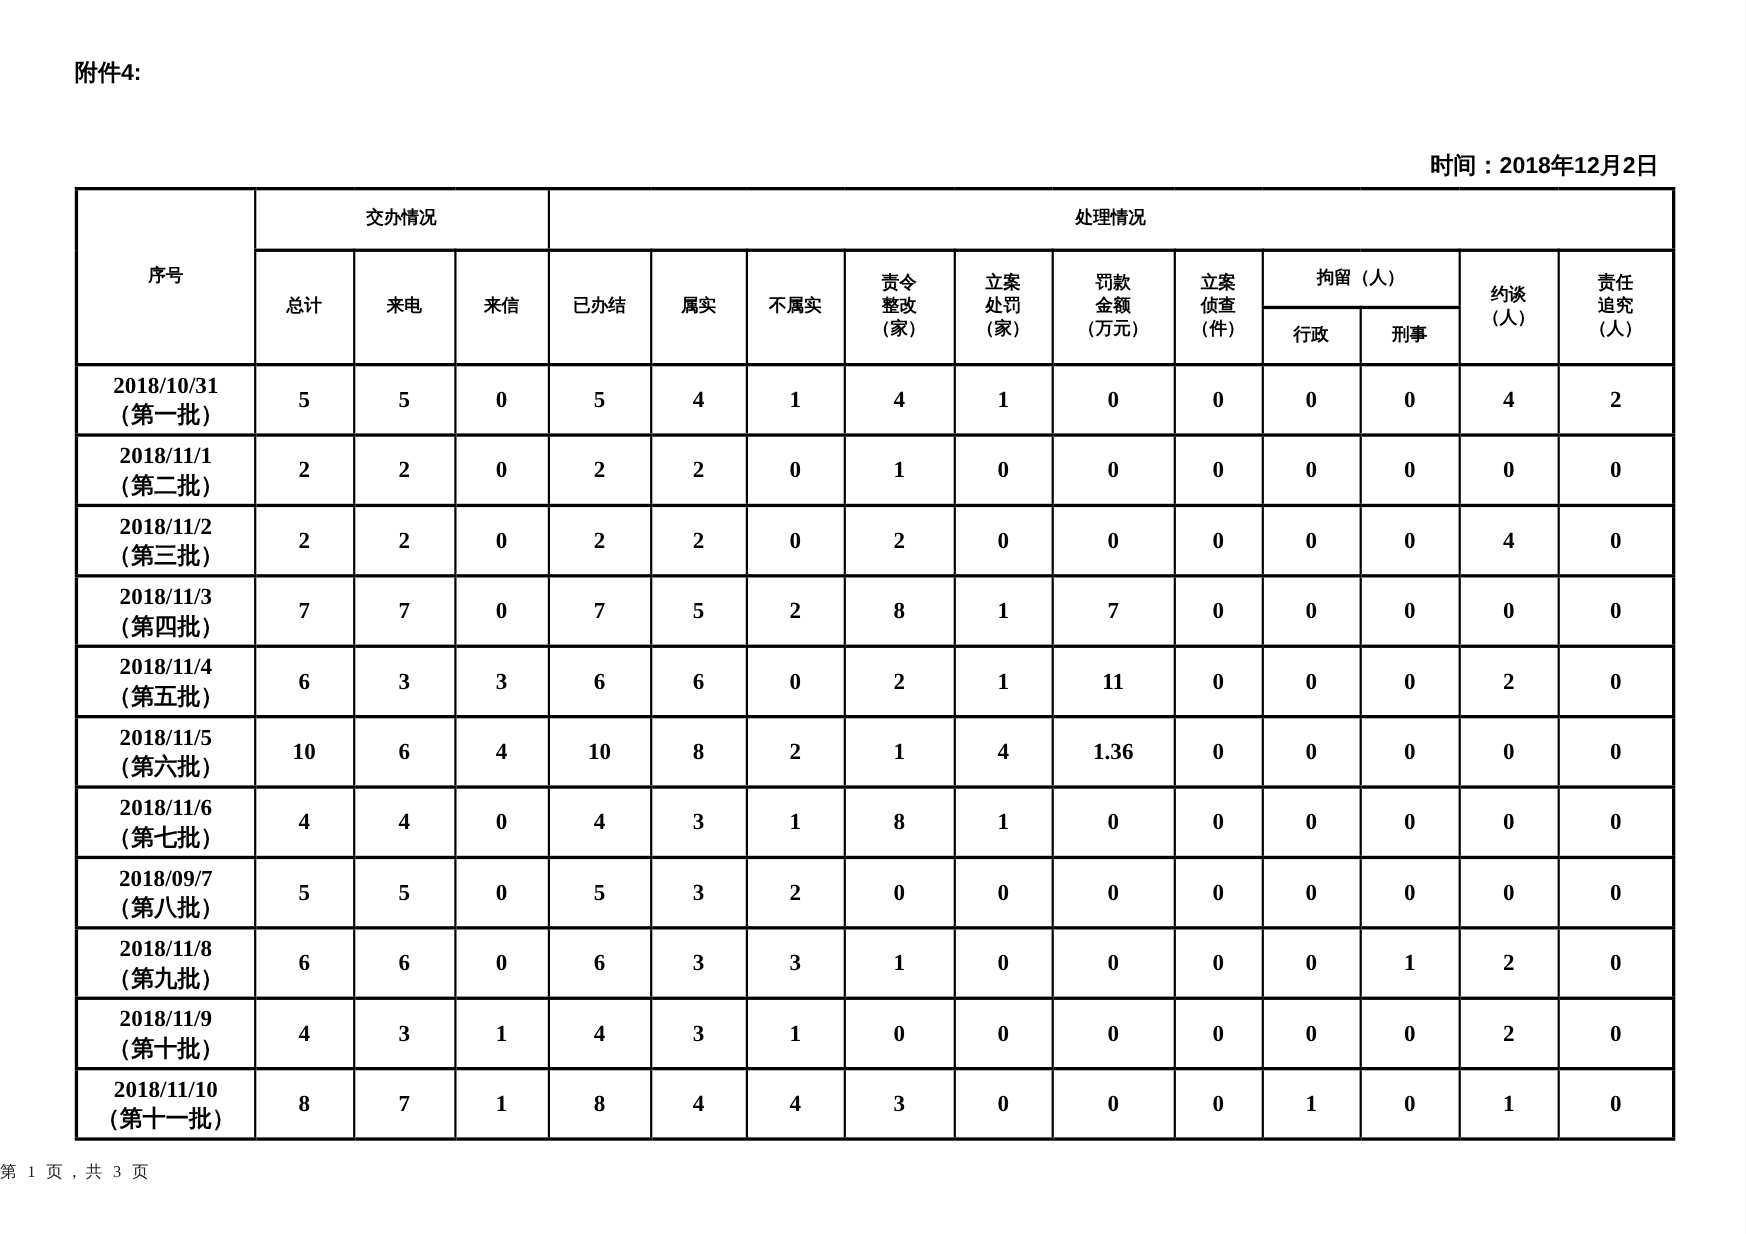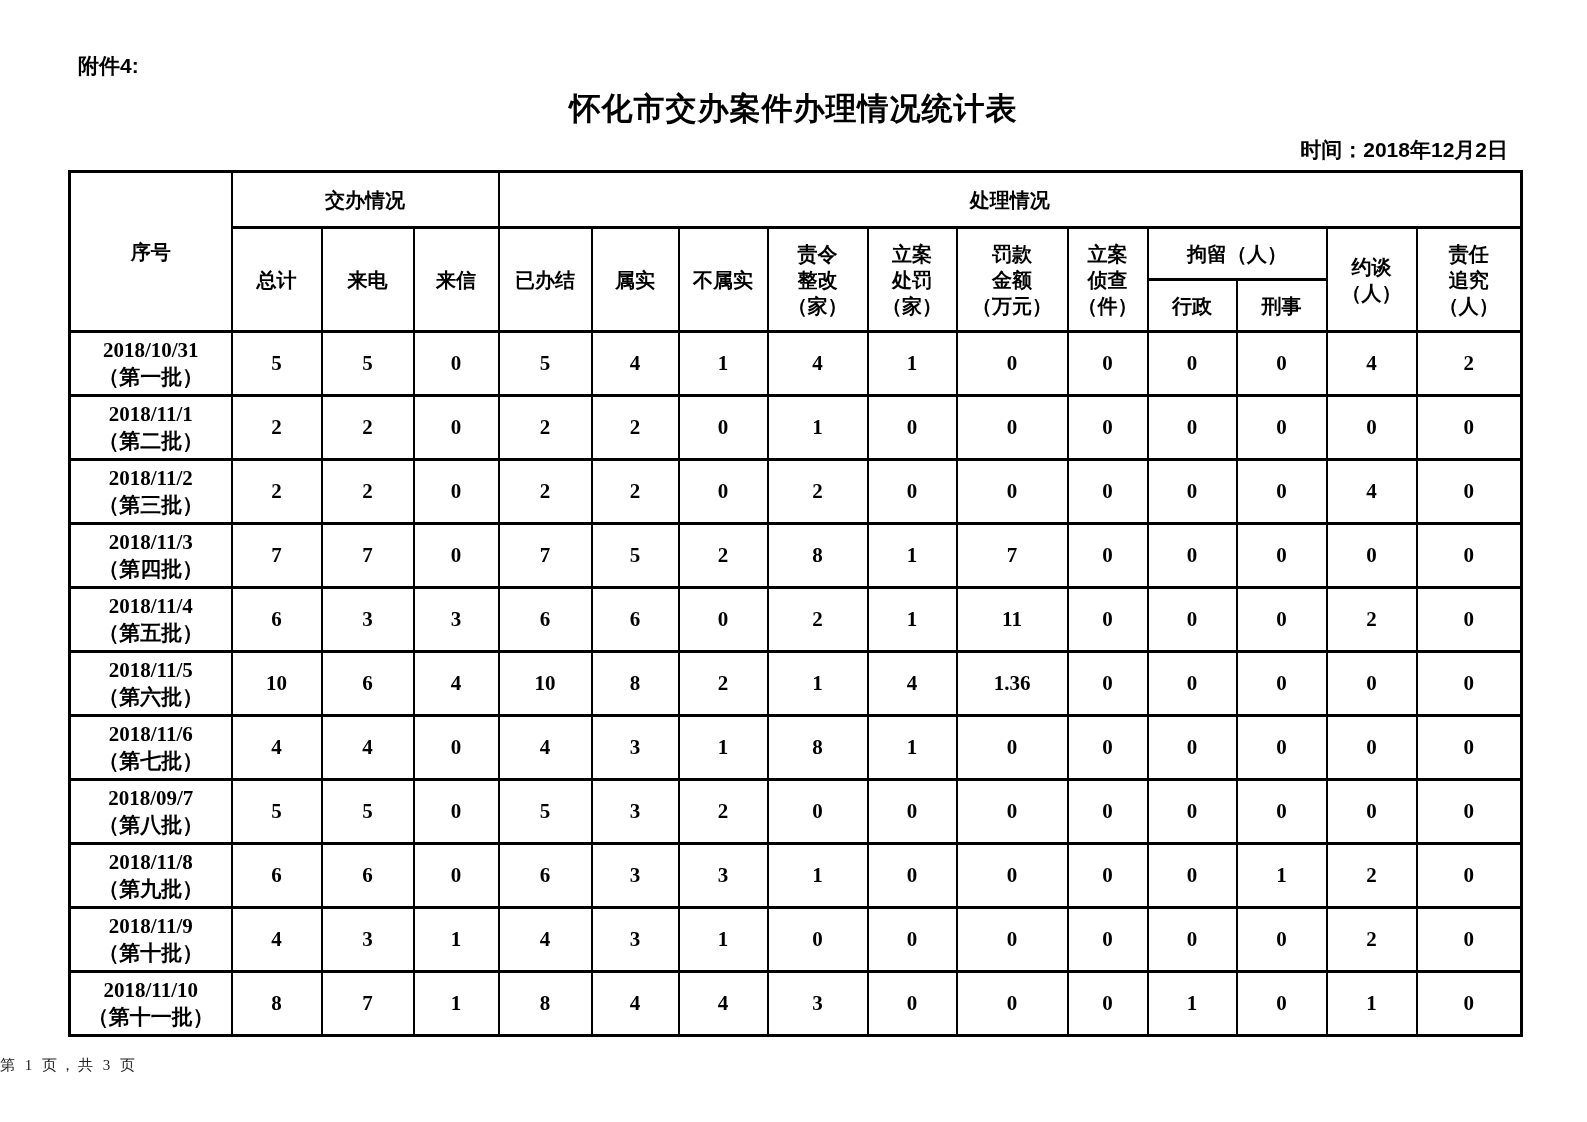--- a/index.html
+++ b/index.html
@@ -17,21 +17,20 @@
     font-family: "Liberation Serif", "DejaVu Serif", serif;
     color: #000;
   }
   .attachment-label {
     position: absolute;
     left: 68px;
     top: 52px;
     font-size: 21px;
     font-weight: bold;
     font-family: "Liberation Sans", "DejaVu Sans", sans-serif;
-    margin-left: 10px;
   }
   .doc-title {
     position: absolute;
     left: 0;
     top: 88px;
     width: 100%;
     text-align: center;
     font-size: 31px;
     font-weight: bold;
     font-family: "Liberation Sans", "DejaVu Sans", sans-serif;
@@ -61,21 +60,21 @@
     border-right: 2px solid #000;
     border-top: 3px solid #000;
     border-bottom: 3px solid #000;
     text-align: center;
     vertical-align: middle;
     padding: 0 2px;
     font-weight: bold;
     overflow: hidden;
   }
   table.stats th {
-    font-size: 20px;
+    font-size: 16px;
     font-weight: bold;
     white-space: pre-line;
     line-height: 1.3;
   }
   table.stats td {
     font-size: 21px;
     line-height: 1.25;
   }
   tr.hr1 { height: 56px; }
   tr.hr2 { height: 52px; }
@@ -99,21 +98,20 @@
     font-family: "Liberation Serif", "DejaVu Serif", serif;
   }
 </style>
 </head>
 <body>
 
 <div class="page">
 
   <div class="attachment-label">附件4:</div>
 
-  <div class="doc-title">怀化市交办案件办理情况统计表</div>
 
   <div class="timestamp-line">时间：2018年12月2日</div>
 
   <table class="stats">
     <colgroup>
       <col style="width:162px">
       <col style="width:90px">
       <col style="width:92px">
       <col style="width:85px">
       <col style="width:93px">

